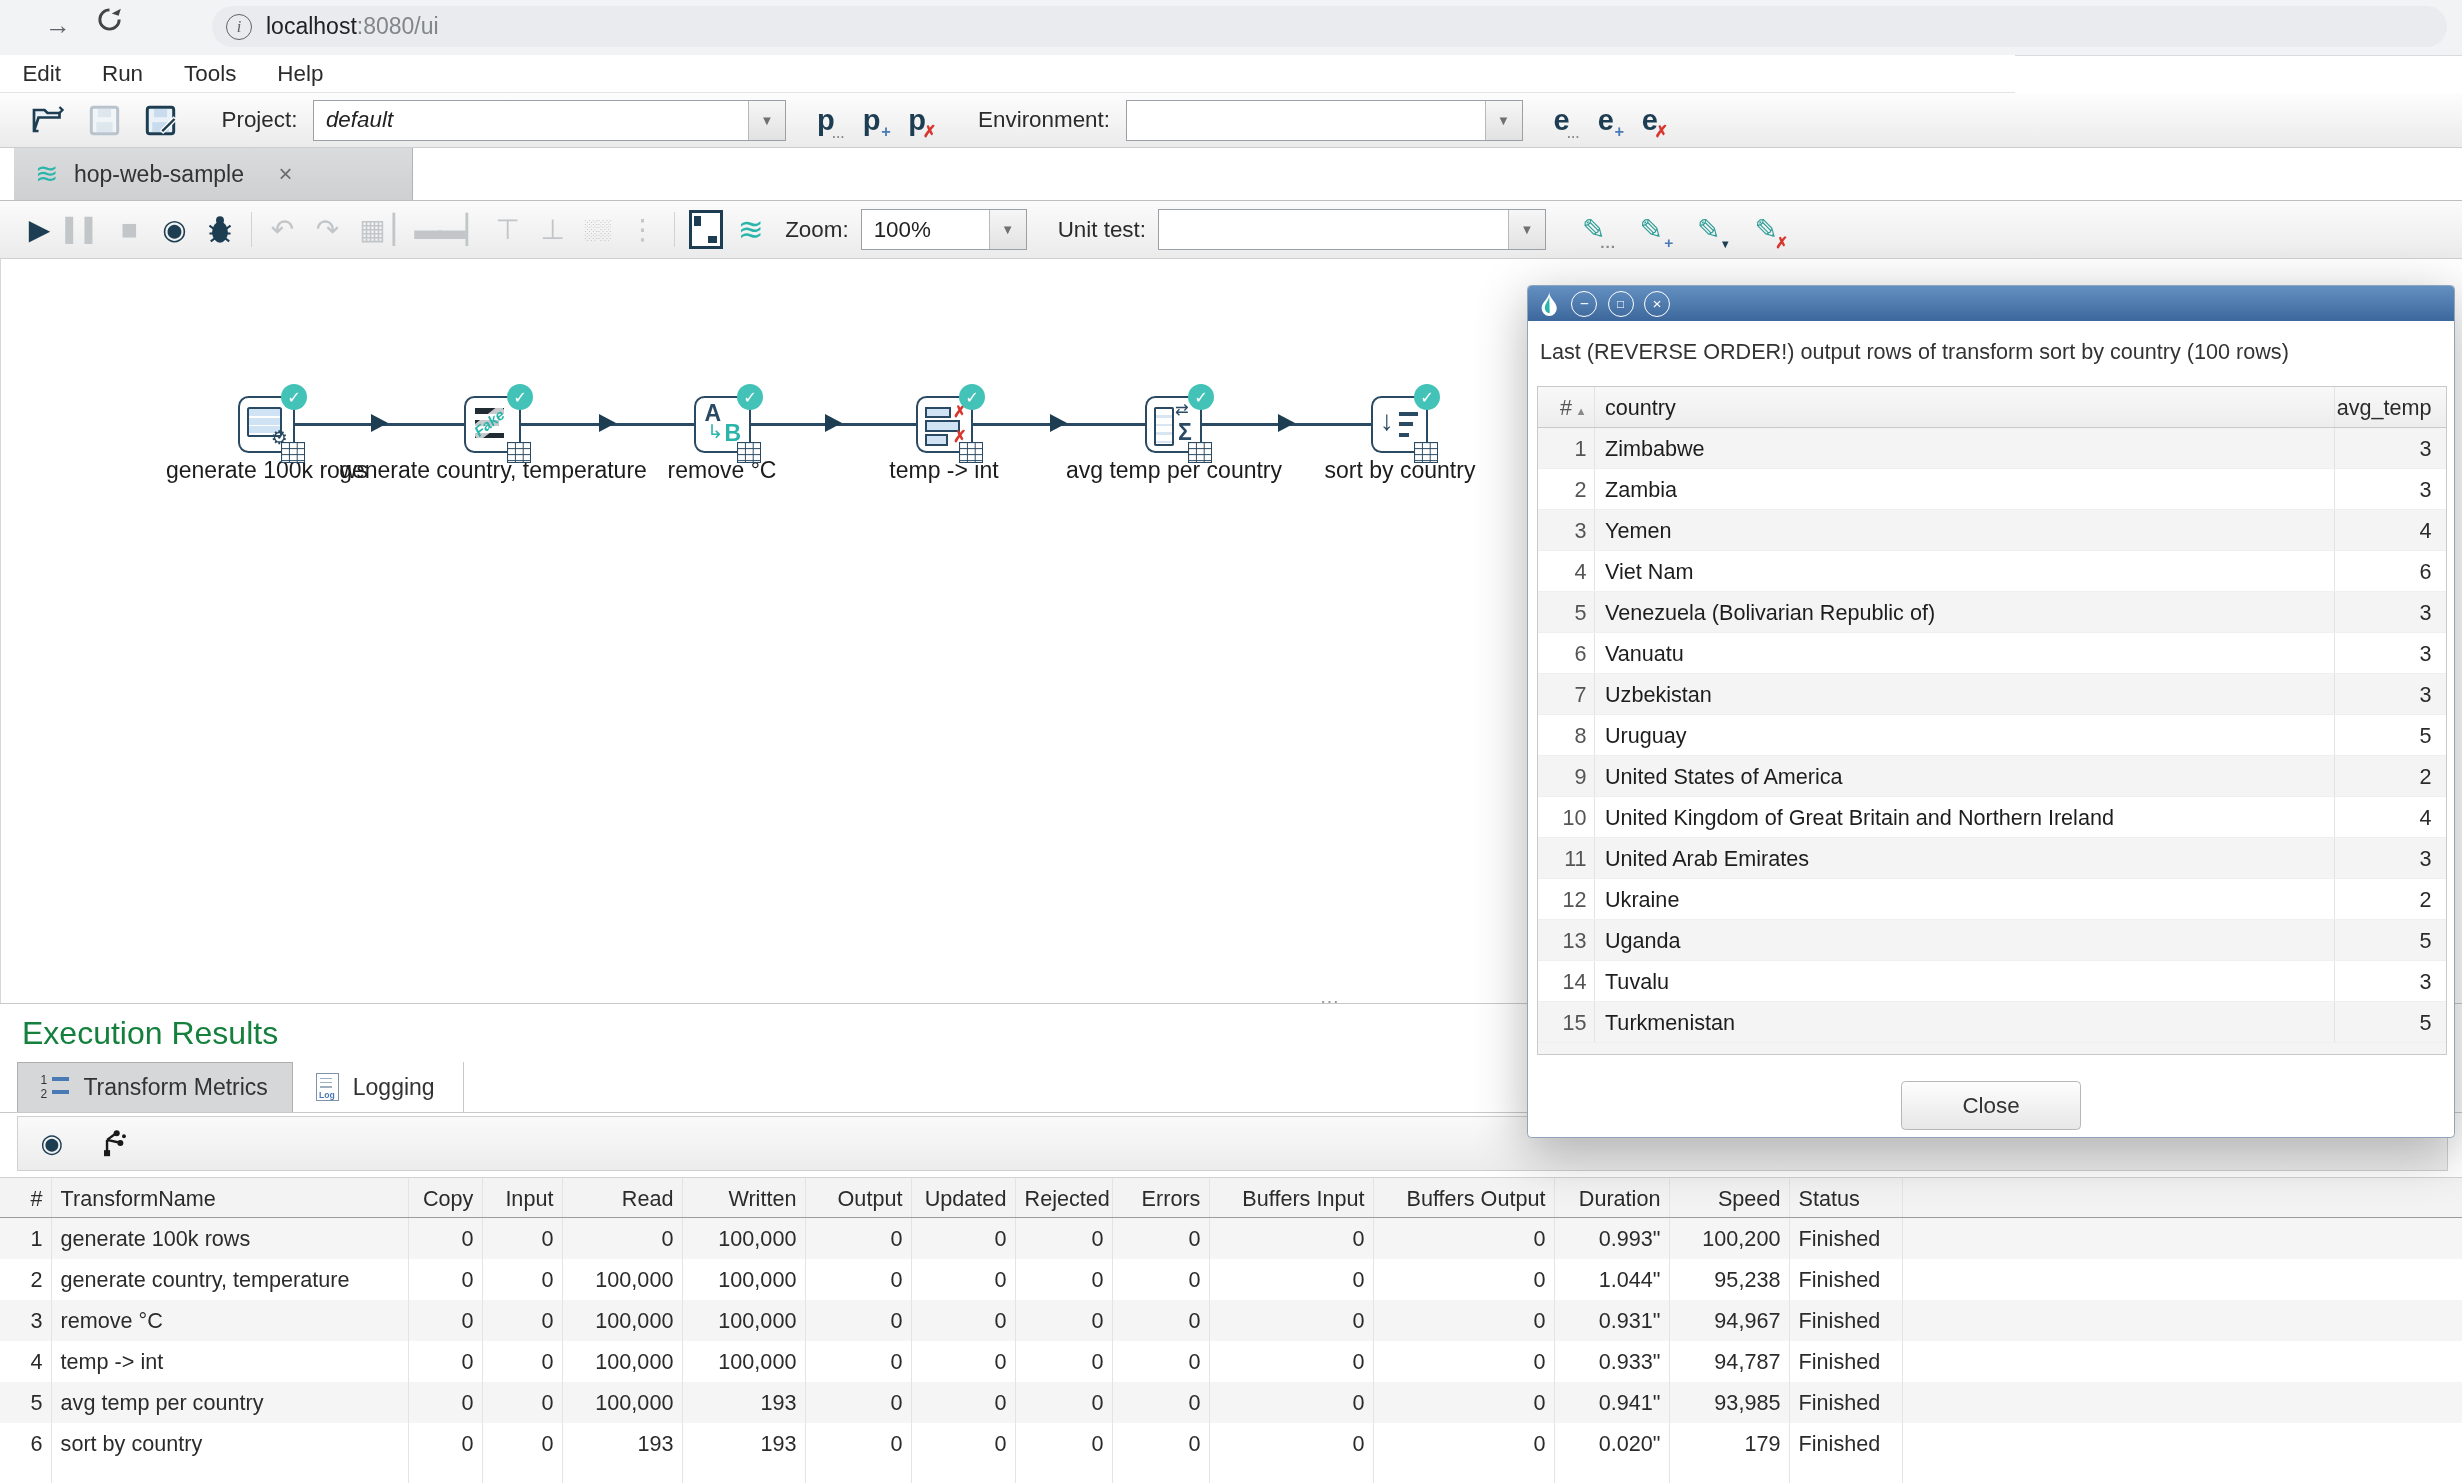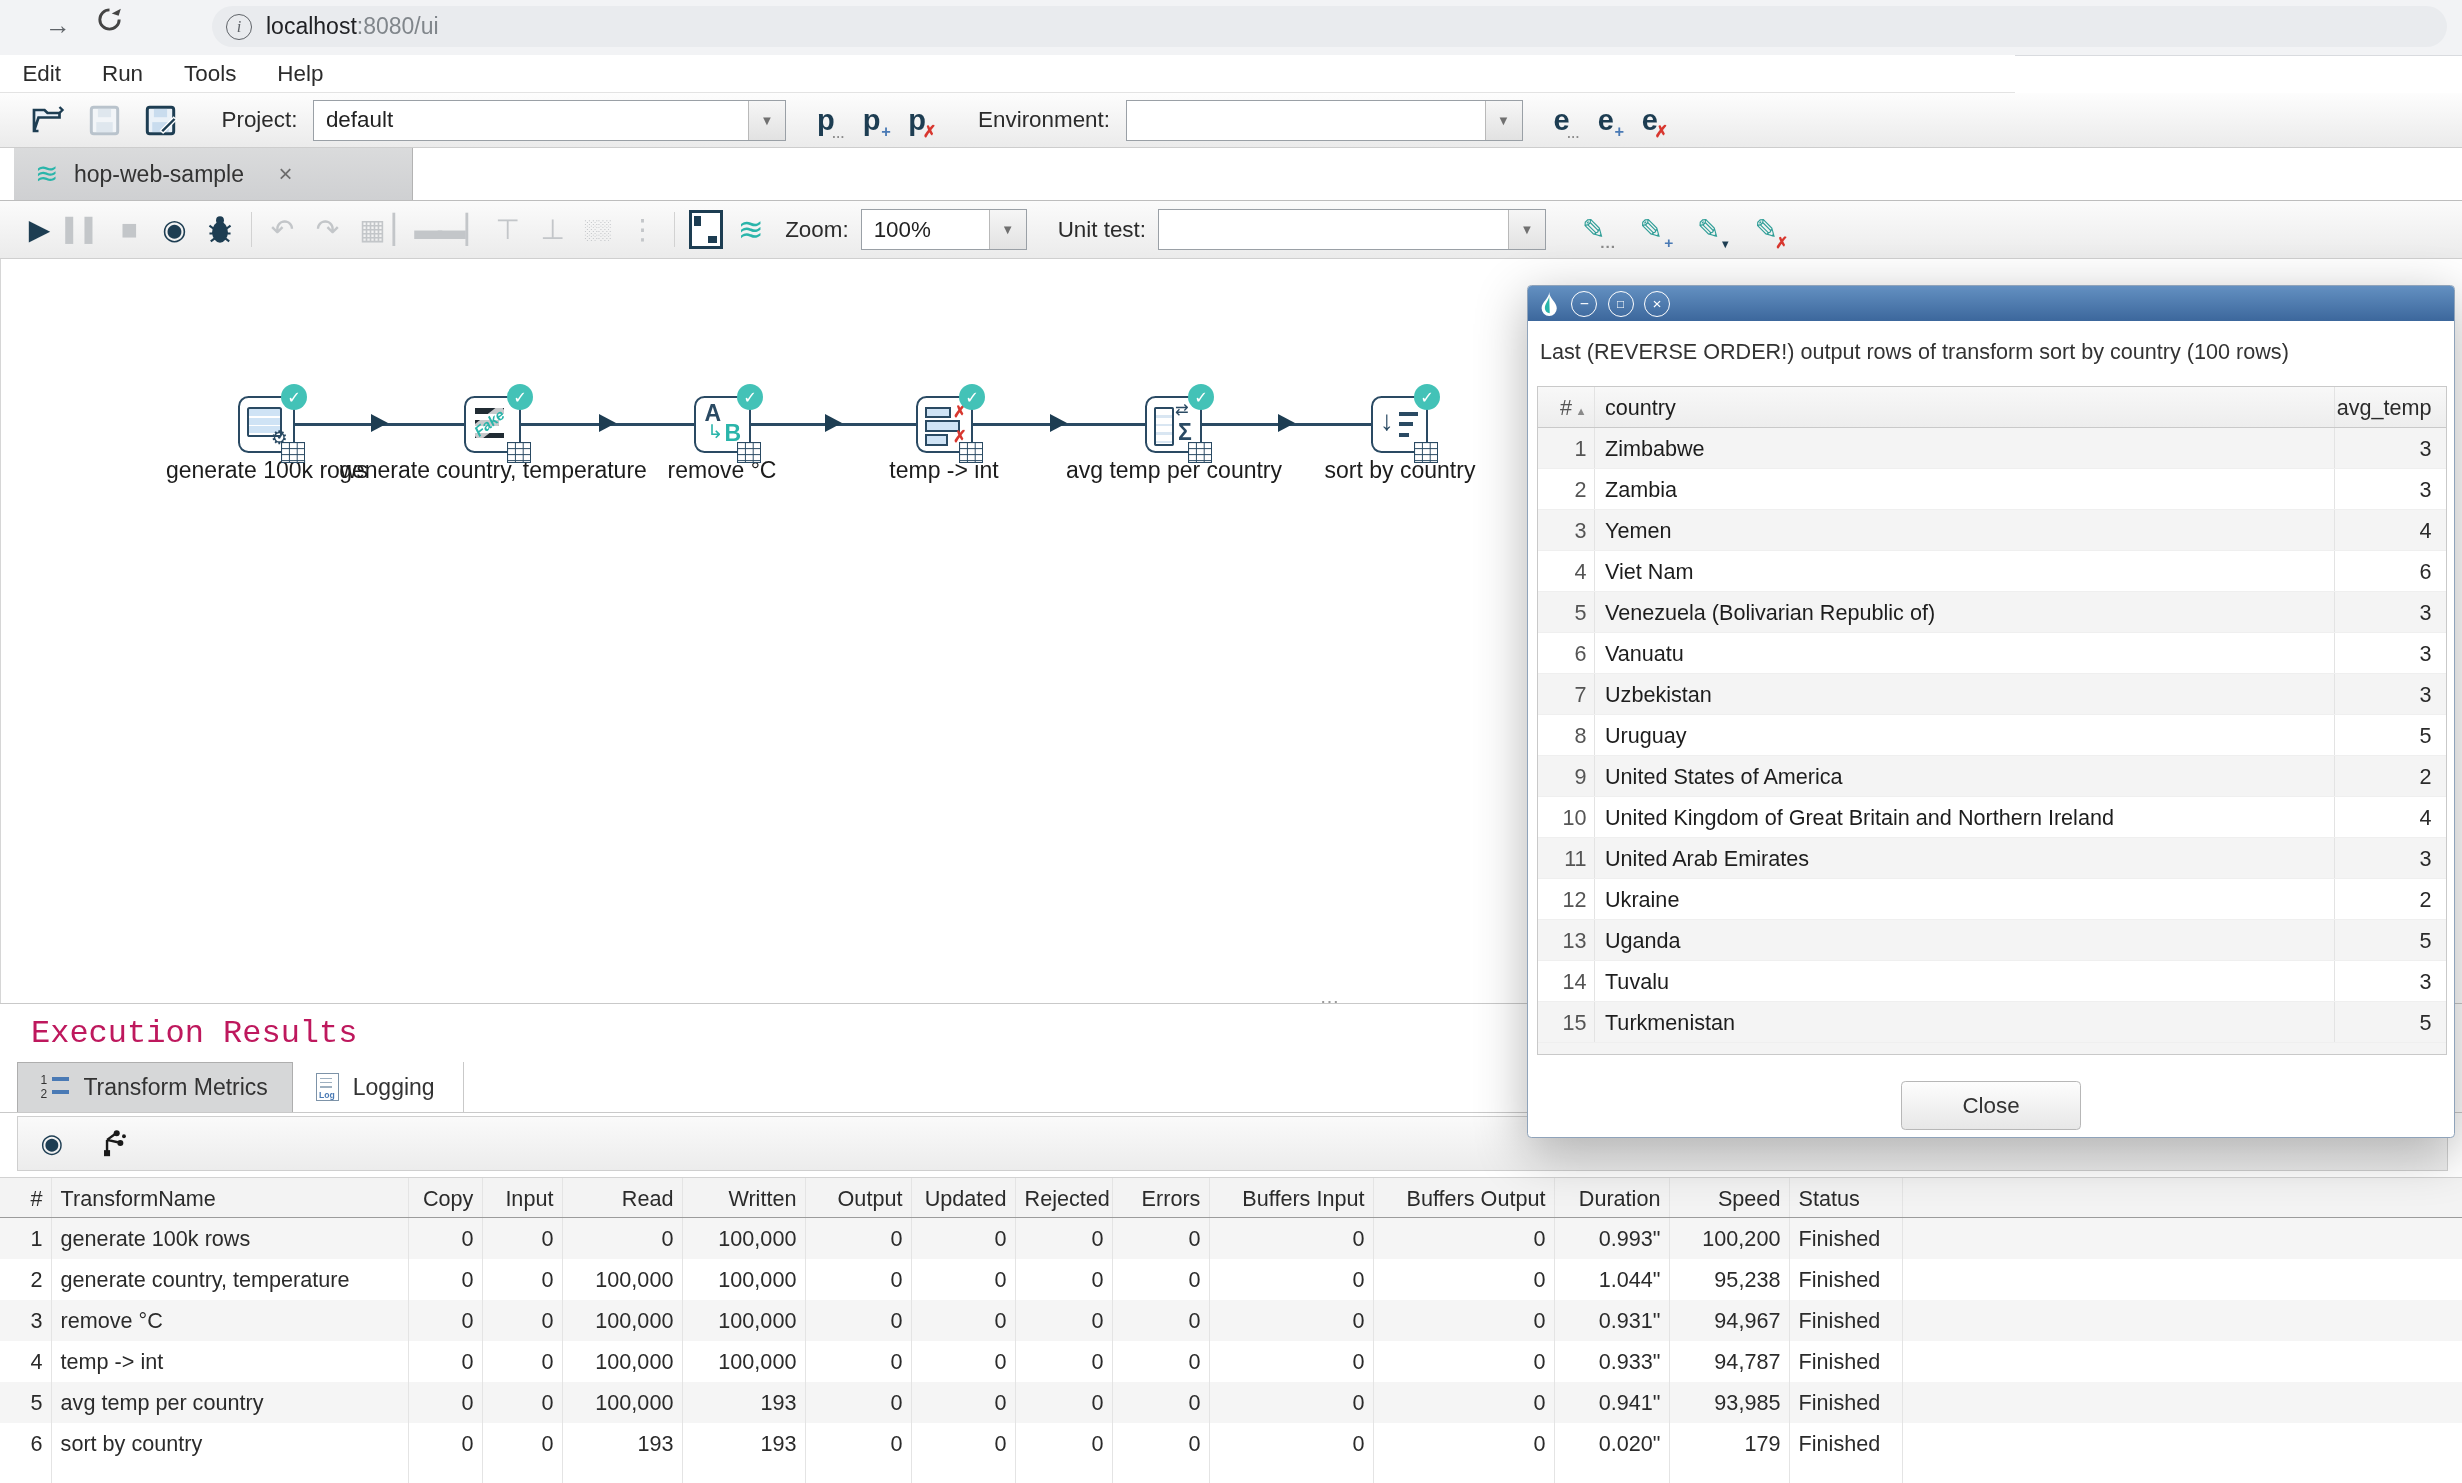--- a/index.html
+++ b/index.html
@@ -70,21 +70,21 @@
              background-image:linear-gradient(#2a4a63 0.9px,transparent 0.9px),linear-gradient(90deg,#2a4a63 0.9px,transparent 0.9px);
              background-size:7.8px 6px;background-position:-0.9px -0.9px;}
   .x-label{position:absolute;transform:translateX(-50%);white-space:nowrap;font-size:23px;color:#1c1c1c;}
   .flow-line{position:absolute;height:2.6px;background:#2a4a63;}
   .flow-head{position:absolute;width:0;height:0;border-left:17px solid #1d3d52;border-top:9.5px solid transparent;border-bottom:9.5px solid transparent;}
   .sash-line{left:0;top:1003px;width:2462px;height:0.9px;background:#c9c9c9;}
   .sash-dots{left:1320px;top:990px;font-size:19px;color:#9a9a9a;letter-spacing:2.6px;}
 
   
   .results{left:0;top:1005px;width:2462px;height:478px;background:#fff;}
-  .er-heading{position:absolute;left:31px;top:10.4px;font-size:32px;color:#be185d;font-family:Liberation Mono, monospace;}
+  .er-heading{position:absolute;left:22px;top:10.4px;font-size:32px;color:#15803d;}
   .er-tabs{position:absolute;left:0;top:57px;width:2462px;height:51px;border-bottom:0.9px solid #c9c9c9;box-sizing:border-box;}
   .er-tab{position:absolute;top:0;height:50px;display:flex;align-items:center;gap:14px;font-size:23px;color:#333;box-sizing:border-box;}
   .er-tab.active{left:17px;width:276px;background:#d6d7d8;border:0.9px solid #aeaeae;border-bottom:none;padding-left:22.4px;}
   .er-tab.plain{left:294px;width:170px;background:#fff;border-right:0.9px solid #c9c9c9;padding-left:22.4px;}
   .tm-ico{width:29px;height:29px;position:relative;font-size:12px;color:#333;}
   .tm-ico b{position:absolute;left:0;width:10.4px;font-weight:normal;}
   .tm-ico i{position:absolute;left:11.2px;width:17px;height:4.3px;background:#4a7ab5;}
   .log-ico{width:22.4px;height:28px;border:1.7px solid #7d93a8;position:relative;background:#fff;box-sizing:border-box;}
   .log-ico i{position:absolute;left:2.6px;height:1.7px;background:#9eb0c0;width:12px;}
   .log-ico b{position:absolute;left:1.7px;bottom:0;font-size:8.6px;color:#4a7ab5;font-weight:bold;}
@@ -174,21 +174,21 @@
     </span>
     <span class="tb-ico">
       <svg width="33" height="33" viewBox="0 0 20 20">
           <rect x="2" y="2" width="16" height="16" rx="1.5" fill="#eaf1f8" stroke="#1d3d52" stroke-width="1.8"></rect>
           <rect x="6" y="3" width="8" height="5" fill="#c9dcee"></rect>
           <rect x="5" y="11" width="10" height="6" fill="#c9dcee"></rect>
           <path d="M10 16l8-8 1.6 1.6-8 8z" fill="#1d3d52" stroke="#fff" stroke-width="0.8"></path>
         </svg>
     </span>
     <span class="tb-label">Project:</span>
-    <div class="combo" style="width:473px;">
+    <div class="combo" style="width:473px;font-style:italic;">
       <span class="val">default</span>
       <span class="arrow-btn">▼</span>
     </div>
     <span class="letter-btn" style="margin-left:31px;">p<span class="sub dots">...</span></span>
     <span class="letter-btn">p<span class="sub plus">+</span></span>
     <span class="letter-btn">p<span class="sub ex">✗</span></span>
     <span class="tb-label" style="margin-left:38px;text-align:right;">Environment:</span>
     <div class="combo" style="width:397px;">
       <span class="val"></span>
       <span class="arrow-btn">▼</span>

